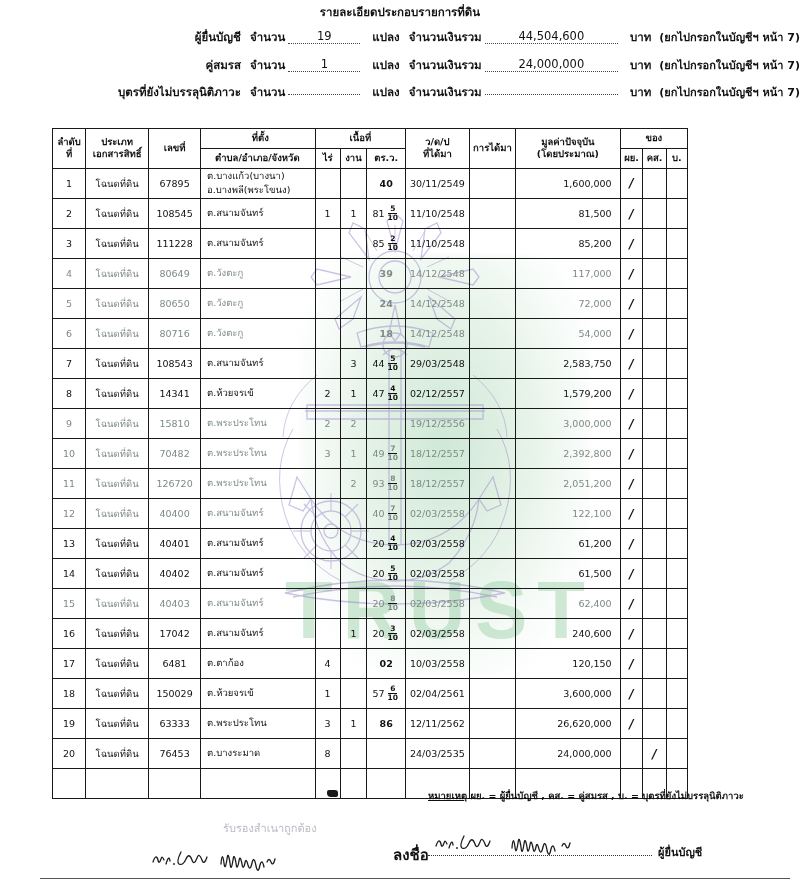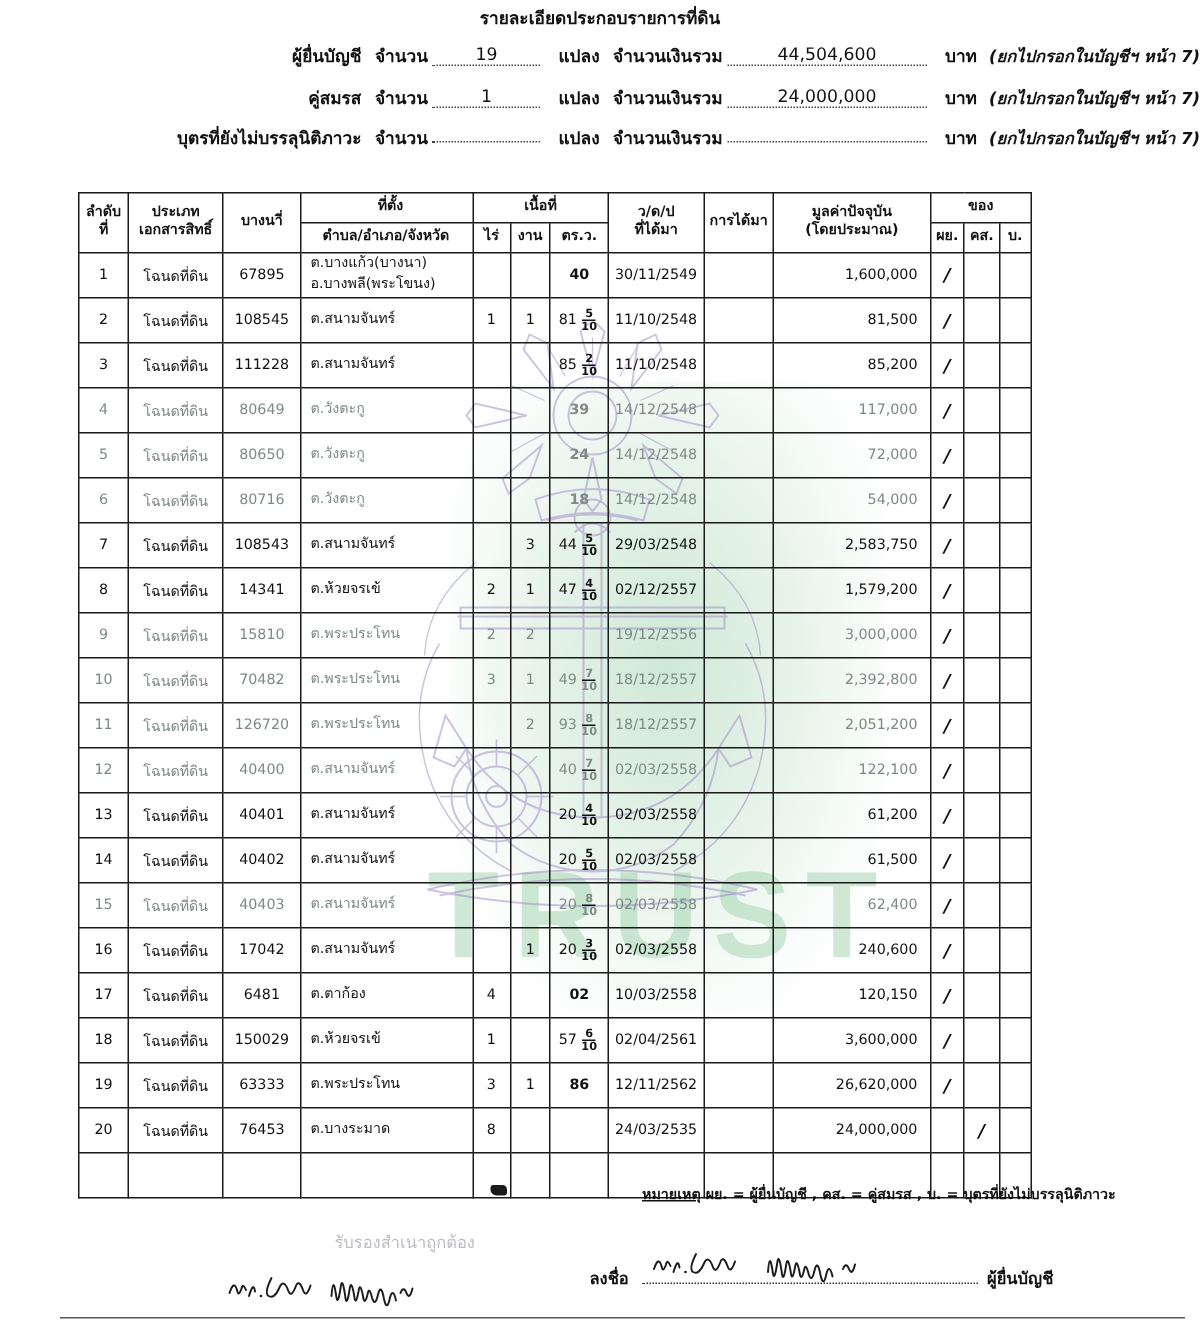--- a/index.html
+++ b/index.html
@@ -94,21 +94,21 @@
     display: inline-block;
     border-bottom: 1px dotted #444;
     text-align: center;
     margin: 0 3px;
     font-weight: normal;
     position: relative;
     top: -1px;
   }
   .dotline.w-small { width: 74px; }
   .dotline.w-big { width: 137px; }
-  .sum-note { font-weight: bold; margin-left: 8px; font-size: 11px; font-style: italic; }
+  .sum-note { font-weight: bold; margin-left: 8px; font-size: 11px; }
 
   
   #land-table {
     position: absolute;
     left: 52px;
     top: 128px;
     width: 636px;
     border-collapse: collapse;
     z-index: 2;
     background: transparent;
@@ -197,21 +197,21 @@
 
   #sign-area { position: absolute; left: 0; top: 818px; width: 800px; height: 63px; z-index: 3; margin-left: 41px; }
   #stamp-text {
     position: absolute;
     left: 182px; top: 1px;
     font-size: 11px;
     color: #bcbcc4;
     white-space: nowrap;
   }
   #sig-left { position: absolute; left: 108px; top: 24px; width: 240px; height: 32px; }
-  #signed-word { position: absolute; left: 393px; top: 843px; font-size: 11px; font-weight: bold; z-index: 3; }
+  #signed-word { position: absolute; left: 393px; top: 843px; font-size: 15px; font-weight: bold; z-index: 3; }
   #sig-dotline {
     position: absolute; left: 428px; top: 855px;
     width: 224px; border-bottom: 1.5px dotted #333; z-index: 3;
   }
   #sig-right { position: absolute; left: 432px; top: 826px; width: 215px; height: 32px; z-index: 4; }
   #signer-role { position: absolute; left: 658px; top: 843px; font-size: 11px; font-weight: bold; z-index: 3; }
 
   #bottom-rule {
     position: absolute; left: 40px; right: 10px; bottom: 2px;
     border-bottom: 1px solid #555; z-index: 1;
@@ -337,21 +337,21 @@
   <thead>
     <tr>
       <th class="c-no" rowspan="2">
         <div>ลำดับ</div>
         <div>ที่</div>
       </th>
       <th class="c-type" rowspan="2">
         <div>ประเภท</div>
         <div>เอกสารสิทธิ์</div>
       </th>
-      <th class="c-docno" rowspan="2">บางนาี่</th>
+      <th class="c-docno" rowspan="2">เลขที่</th>
       <th class="c-loc" style="text-align:center !important;">ที่ตั้ง</th>
       <th colspan="3">เนื้อที่</th>
       <th class="c-date" rowspan="2">
         <div>ว/ด/ป</div>
         <div>ที่ได้มา</div>
       </th>
       <th class="c-acq" rowspan="2">การได้มา</th>
       <th class="c-value" rowspan="2" style="text-align:center !important; padding-right:1px !important;">
         <div>มูลค่าปัจจุบัน</div>
         <div>(โดยประมาณ)</div>

